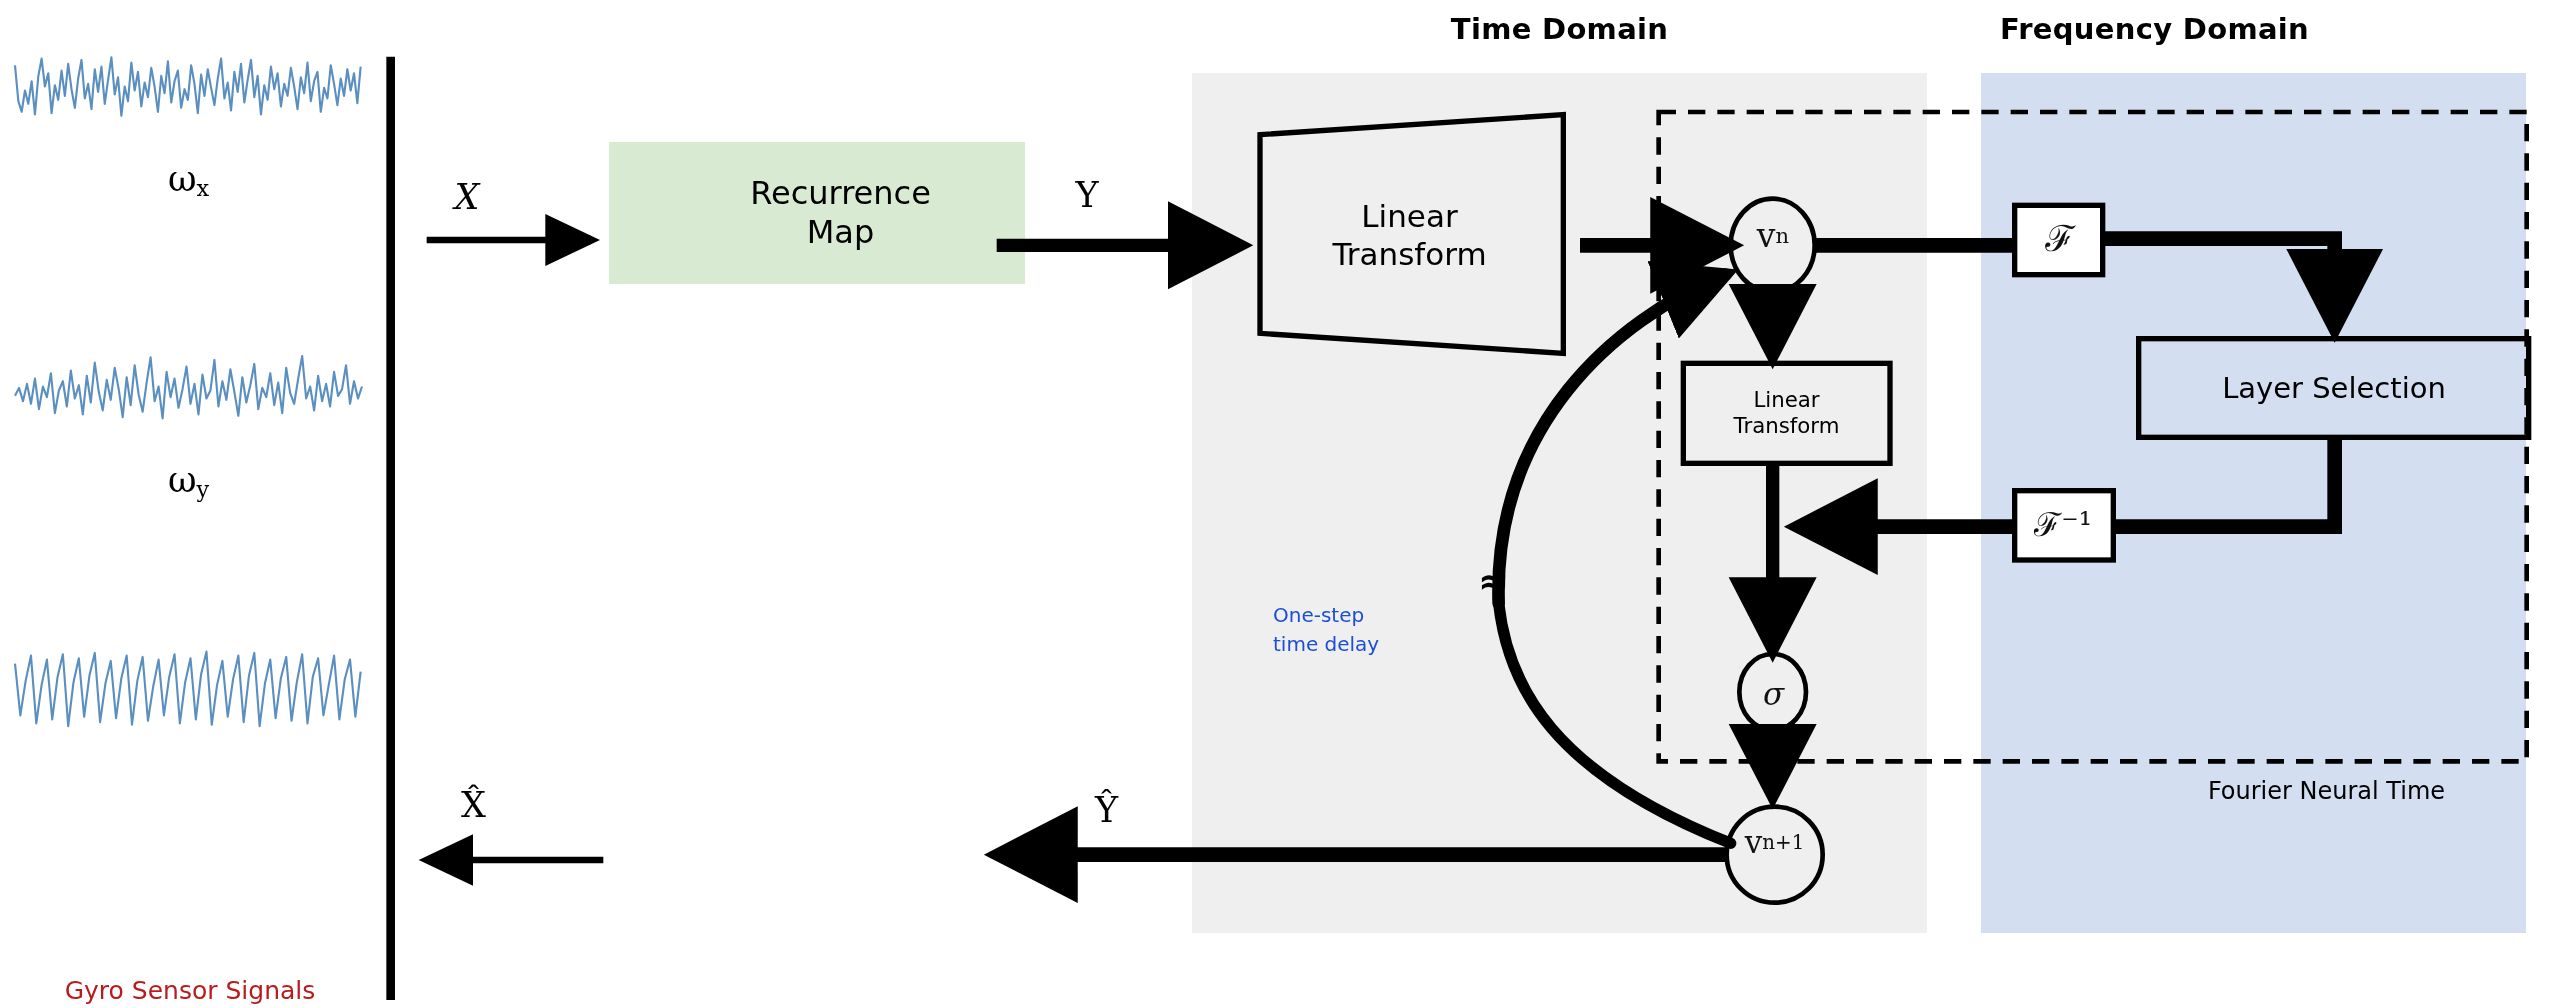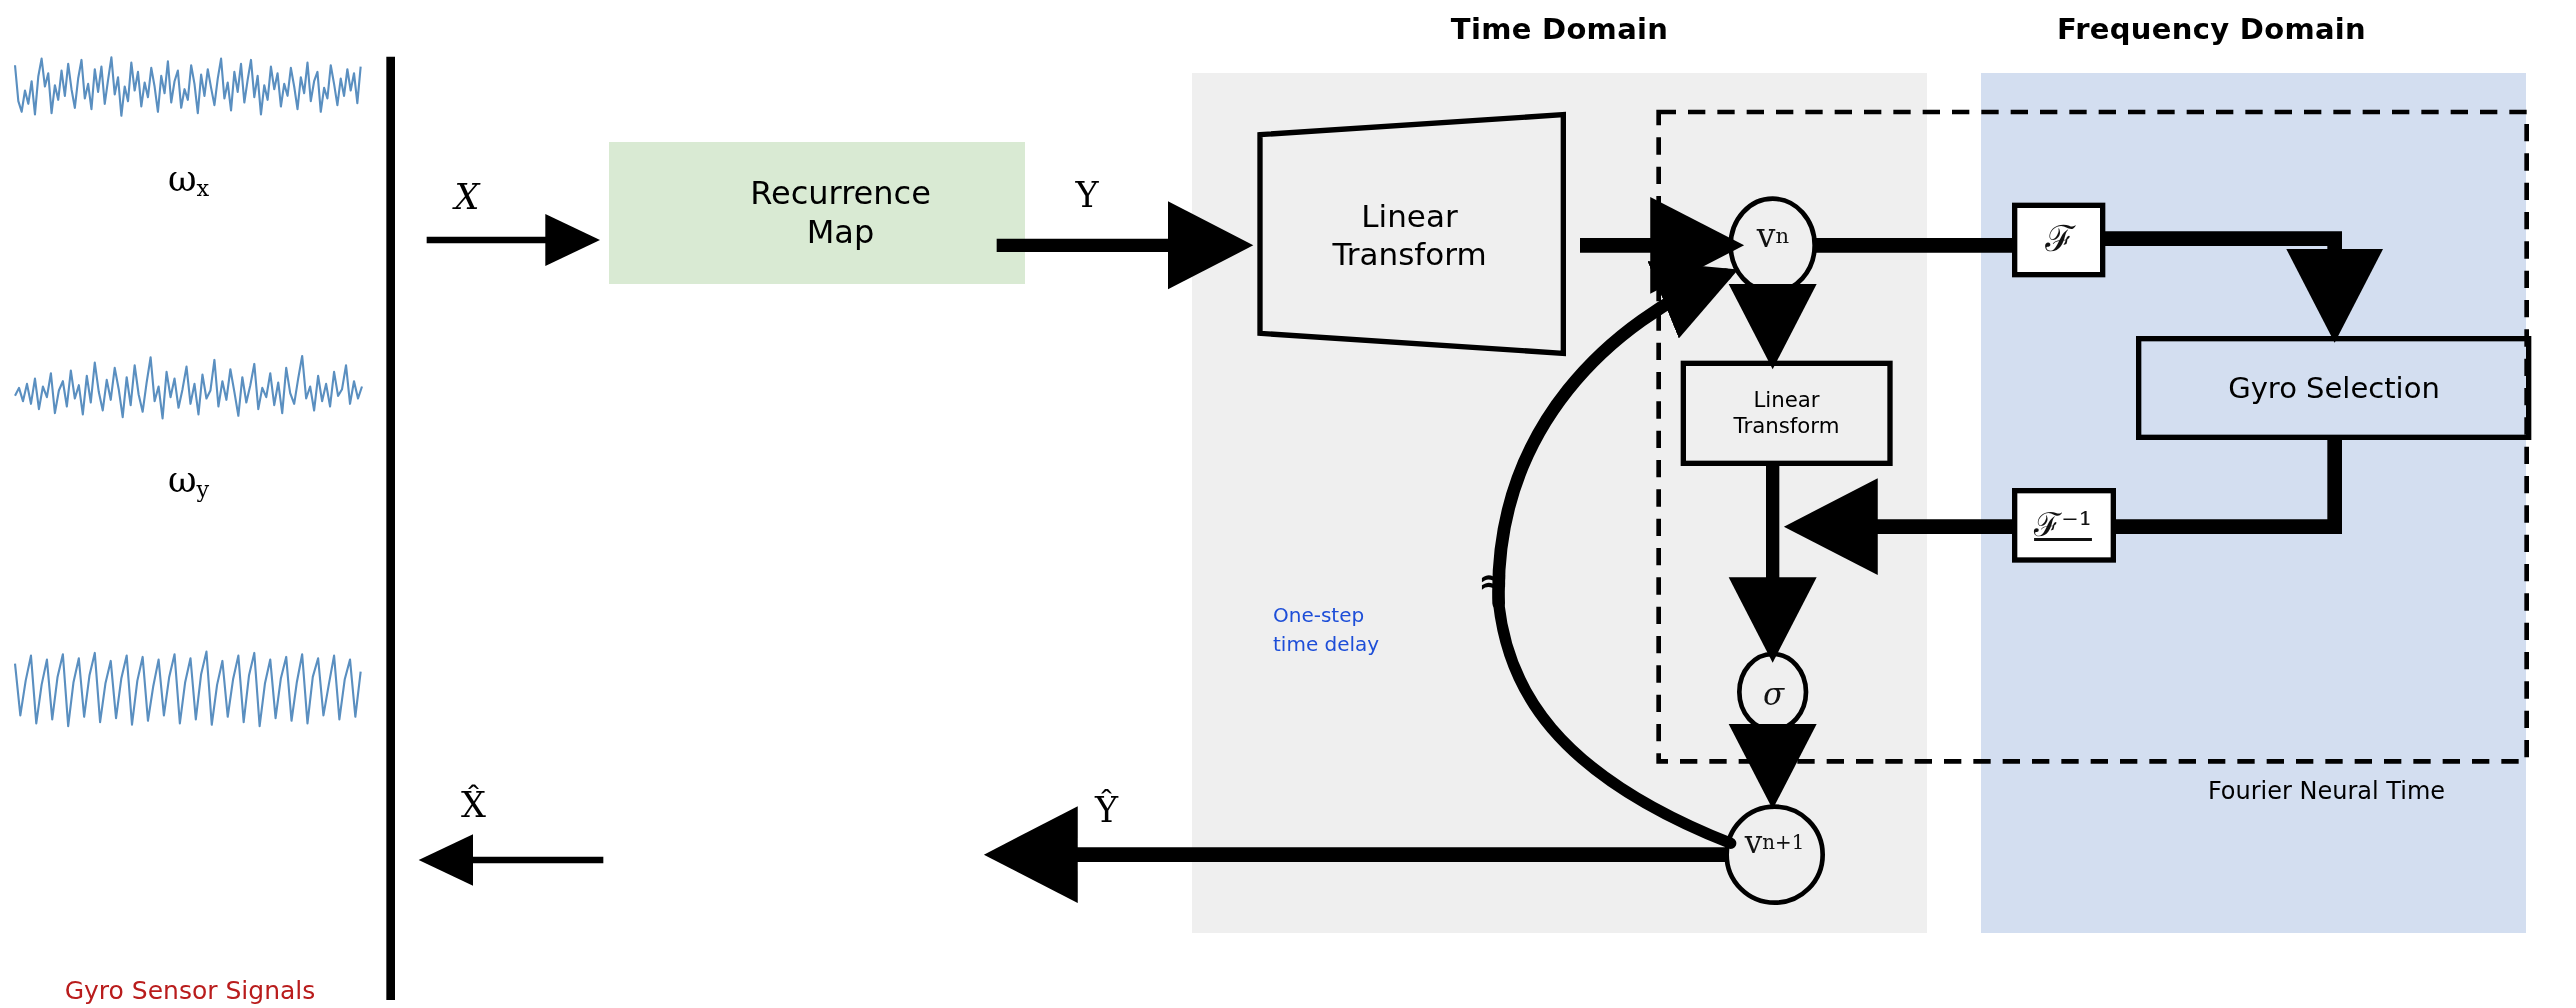--- a/index.html
+++ b/index.html
@@ -5,21 +5,21 @@
   html,body{margin:0;padding:0;background:#fff;}
   body{width:2576px;height:1008px;position:relative;overflow:hidden;
        font-family:"DejaVu Sans","Liberation Sans",sans-serif;color:#111;}
   .stage{position:absolute;left:0;top:0;width:2576px;height:997px;}
   .panel{position:absolute;}
   #time-panel{left:1192px;top:73px;width:735px;height:860px;background:#efefef;}
   #freq-panel{left:1981px;top:73px;width:545px;height:860px;background:#d3def0;}
   .domain-title{position:absolute;font-size:29px;font-weight:700;color:#000;
       letter-spacing:0.3px;text-align:center;white-space:nowrap;}
   #time-domain-title{left:1192px;top:12px;width:735px;}
-  #freq-domain-title{left:1939px;top:12px;width:545px;}
+  #freq-domain-title{left:1882px;top:12px;width:545px;}
   #fnl-label{position:absolute;left:2140px;top:777px;width:373px;text-align:center;
       font-size:24px;font-weight:500;color:#000;}
   .svglayer{position:absolute;left:0;top:0;width:2576px;height:1008px;pointer-events:none;}
   .boxlabel{position:absolute;display:flex;align-items:center;justify-content:center;
       text-align:center;line-height:1.22;}
   #recurrence-map{left:609px;top:142px;width:369px;height:142px;background:#d9ead3;
       font-size:32px;font-weight:500;color:#000;padding-left:47px;}
   #decoder-box{left:609px;top:760px;width:369px;height:157px;background:#fce0d2;
       font-size:32px;font-weight:500;color:#000;}
   #linear-transform-big{left:1253px;top:127px;width:313px;height:217px;
@@ -27,21 +27,21 @@
   #linear-transform-small{left:1683px;top:363px;width:207px;height:100px;
       font-size:21.3px;font-weight:500;color:#000;z-index:4;}
   #mode-selection{left:2139px;top:339px;width:390px;height:99px;
       font-size:29px;font-weight:500;color:#000;z-index:4;}
   .mathnode{position:absolute;display:flex;align-items:center;justify-content:center;
       font-family:"DejaVu Serif","Liberation Serif",serif;z-index:5;}
   #vn-label{left:1733px;top:203px;width:80px;height:64px;font-size:33px;}
   #vnp1-label{left:1721px;top:810px;width:107px;height:64px;font-size:31px;}
   #sigma-label{left:1740px;top:667px;width:67px;height:53px;font-size:31px;font-style:italic;}
   #f-label{left:2020px;top:207px;width:80px;height:60px;font-size:36px;}
-  #finv-label{left:2013px;top:493px;width:100px;height:60px;font-size:33px;text-decoration:underline;}
+  #finv-label{left:2013px;top:493px;width:100px;height:60px;font-size:33px;}
   .edgelabel{position:absolute;text-align:center;
       font-family:"DejaVu Serif","Liberation Serif",serif;color:#000;z-index:6;}
   #label-X{left:427px;top:177px;width:80px;font-size:35px;font-style:italic;}
   #label-Y{left:1047px;top:175px;width:80px;font-size:35px;}
   #label-Yhat{left:1060px;top:790px;width:93px;font-size:35px;}
   #label-Xhat{left:427px;top:785px;width:93px;font-size:35px;}
   #onestep-text{position:absolute;left:1273px;top:601px;width:173px;text-align:left;
       font-size:20px;font-weight:500;line-height:1.45;color:#1d4ed8;z-index:6;}
   #approx-sym{position:absolute;left:1467px;top:560px;width:53px;text-align:center;
       font-size:37px;font-weight:700;color:#000;z-index:6;
@@ -192,21 +192,21 @@
   </div>
 
   <div class="boxlabel" id="linear-transform-small">
     <div>
       <span>Linear</span><br>
       <span>Transform</span>
     </div>
   </div>
 
   <div class="boxlabel" id="mode-selection">
-    <span>Gyro Selection</span>
+    <span>Layer Selection</span>
   </div>
 
   <div class="mathnode" id="f-label">ℱ</div>
   <div class="mathnode" id="finv-label">ℱ⁻¹</div>
 
   <div class="mathnode" id="vn-label">
     <span>v</span>
       <sub>n</sub>
   </div>
   <div class="mathnode" id="vnp1-label">

